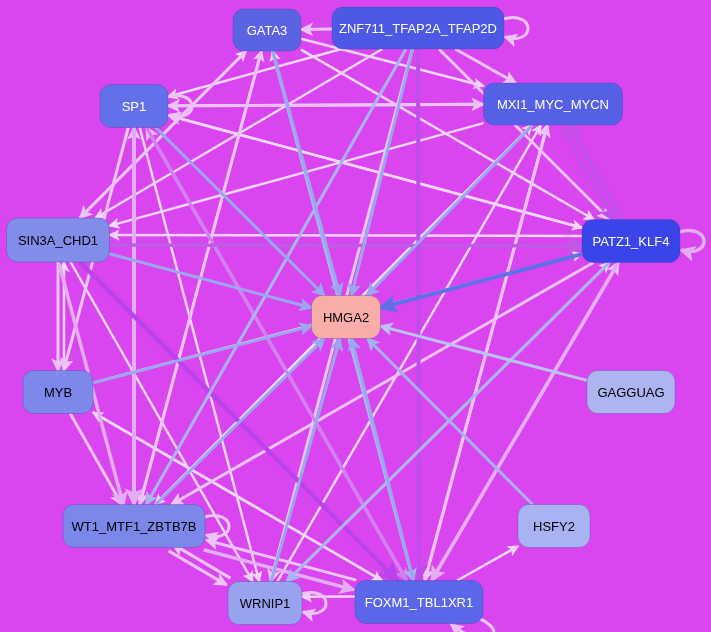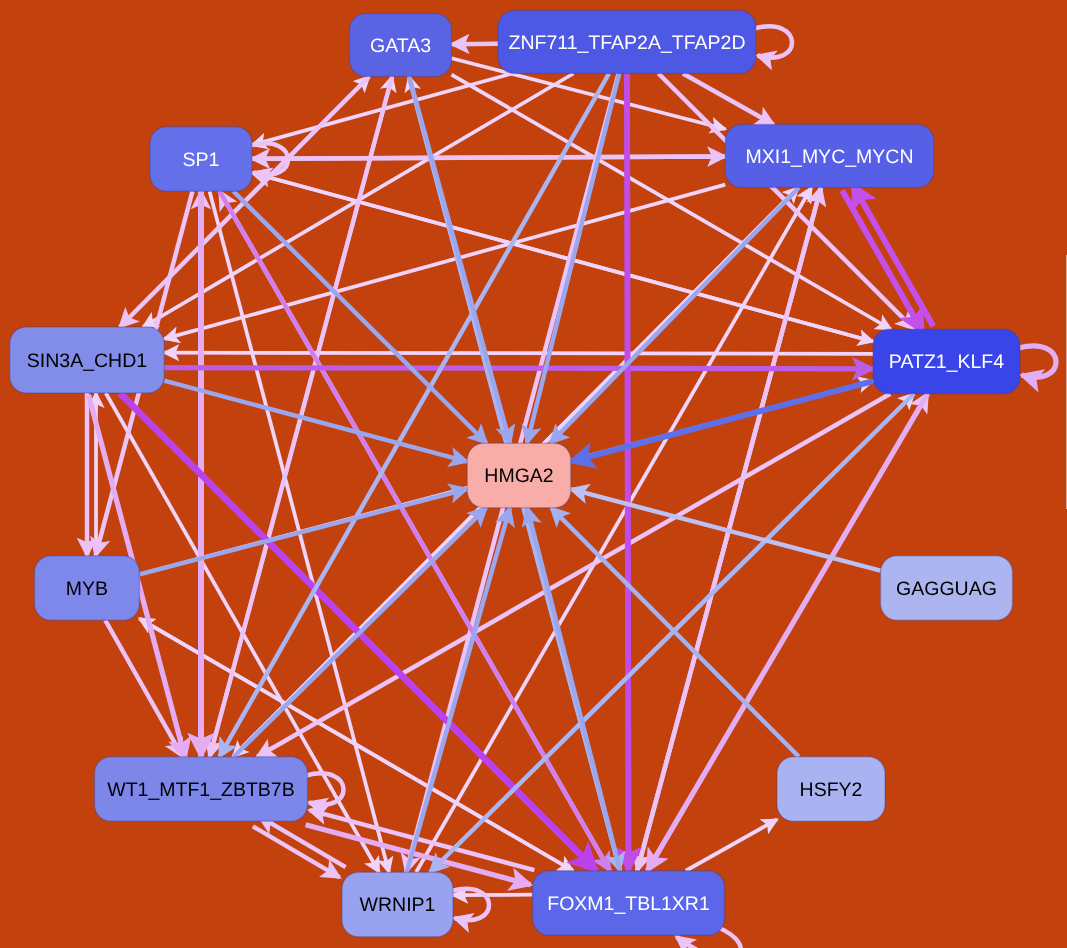--- a/index.html
+++ b/index.html
@@ -1,19 +1,19 @@
 <!DOCTYPE html>
 <html><head>
 <meta charset="utf-8">
 <style>
   html,body { margin:0; padding:0; background:#ffffff; }
   .canvas {
     position:relative;
     width:711px; height:632px;
-    background:#c2410c;
+    background:#d946ef;
     font-family:"Liberation Sans", sans-serif;
     overflow:hidden;
   }
   svg { display:block; }
   .node-label {
     font-family:"Liberation Sans", sans-serif;
     font-size:13px;
     pointer-events:none;
   }
   .edge { fill:none; }

